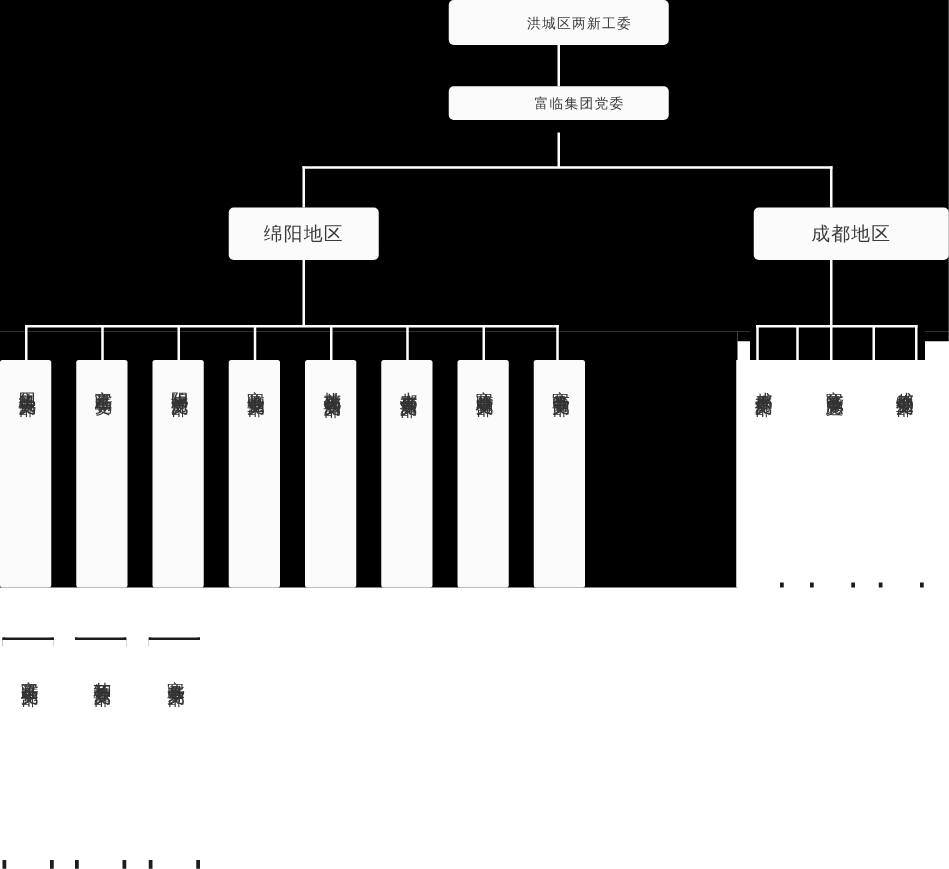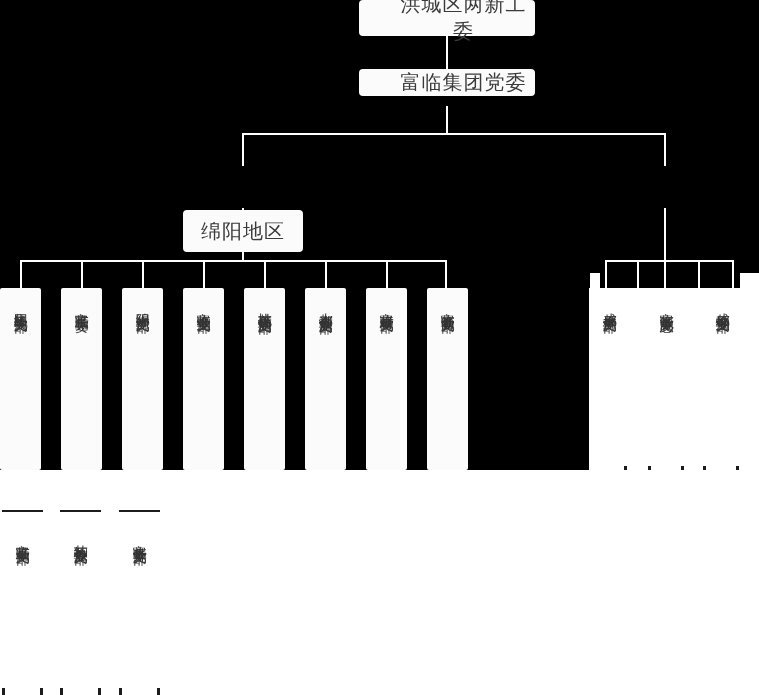--- a/index.html
+++ b/index.html
@@ -41,28 +41,27 @@
     background: #fbfbfb;
     color: #3a3a3a;
     border-radius: 4px;
     box-sizing: border-box;
     display: flex;
     align-items: center;
     justify-content: center;
     text-align: center;
   }
   .node.top {
-    font-size: 20px;
+    font-size: 11px;
     letter-spacing: 1px;
     padding-left: 33px;
   }
   .node.region {
-    font-size: 20px;
+    font-size: 15px;
     letter-spacing: 1px;
-    margin-top: 44px;
   }
 
   
   .leaf {
     position: absolute;
     background: #fbfbfb;
     color: #333333;
     box-sizing: border-box;
     border-radius: 2px;
     display: flex;
@@ -136,20 +135,23 @@
   </div>
 
   <div class="node top" style="left:359px; top:69px; width:176px; height:27px;">
     <span>富临集团党委</span>
   </div>
 
   <div class="node region" style="left:183px; top:166px; width:120px; height:42px;">
     <span>绵阳地区</span>
   </div>
 
+  <div class="node region" style="left:603px; top:166px; width:156px; height:42px;">
+    <span>成都地区</span>
+  </div>
 
   <div class="leaf" style="left:0px; top:288px; width:41px; height:182px;">
     <span class="vtext">集团机关党支部</span>
   </div>
   <div class="leaf" style="left:61px; top:288px; width:41px; height:182px;">
     <span class="vtext">富临精工党委</span>
   </div>
   <div class="leaf" style="left:122px; top:288px; width:41px; height:182px;">
     <span class="vtext">绵阳房产党支部</span>
   </div>

